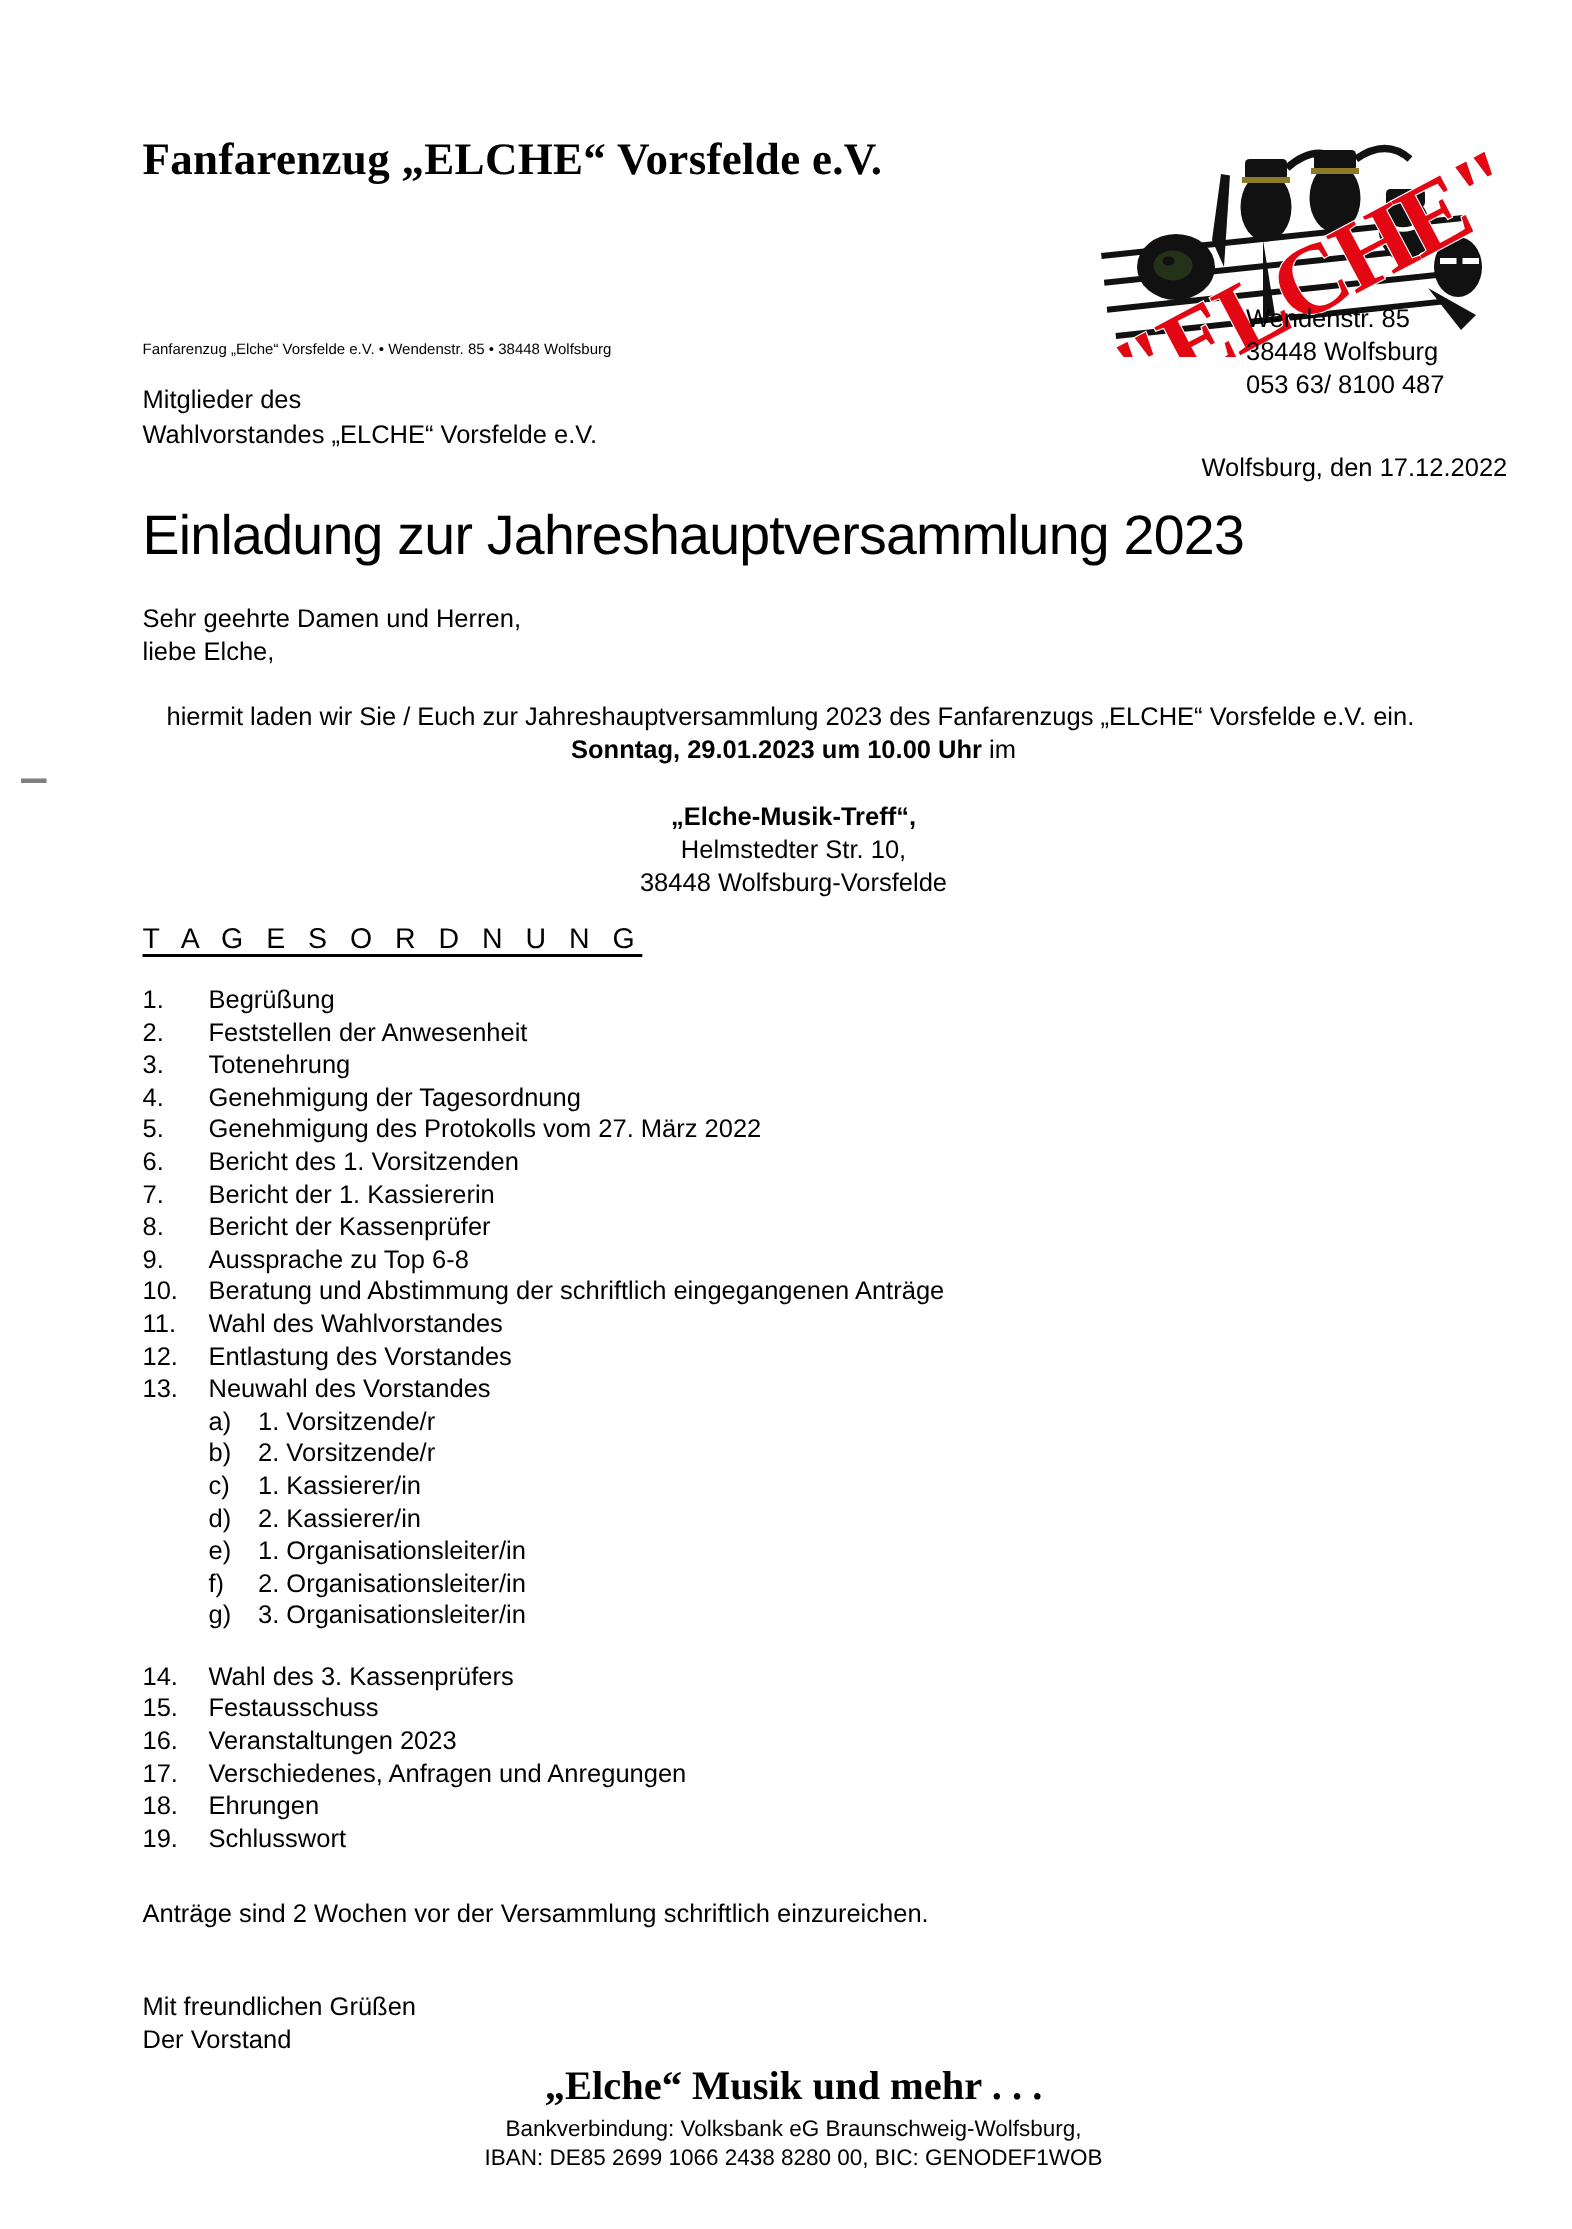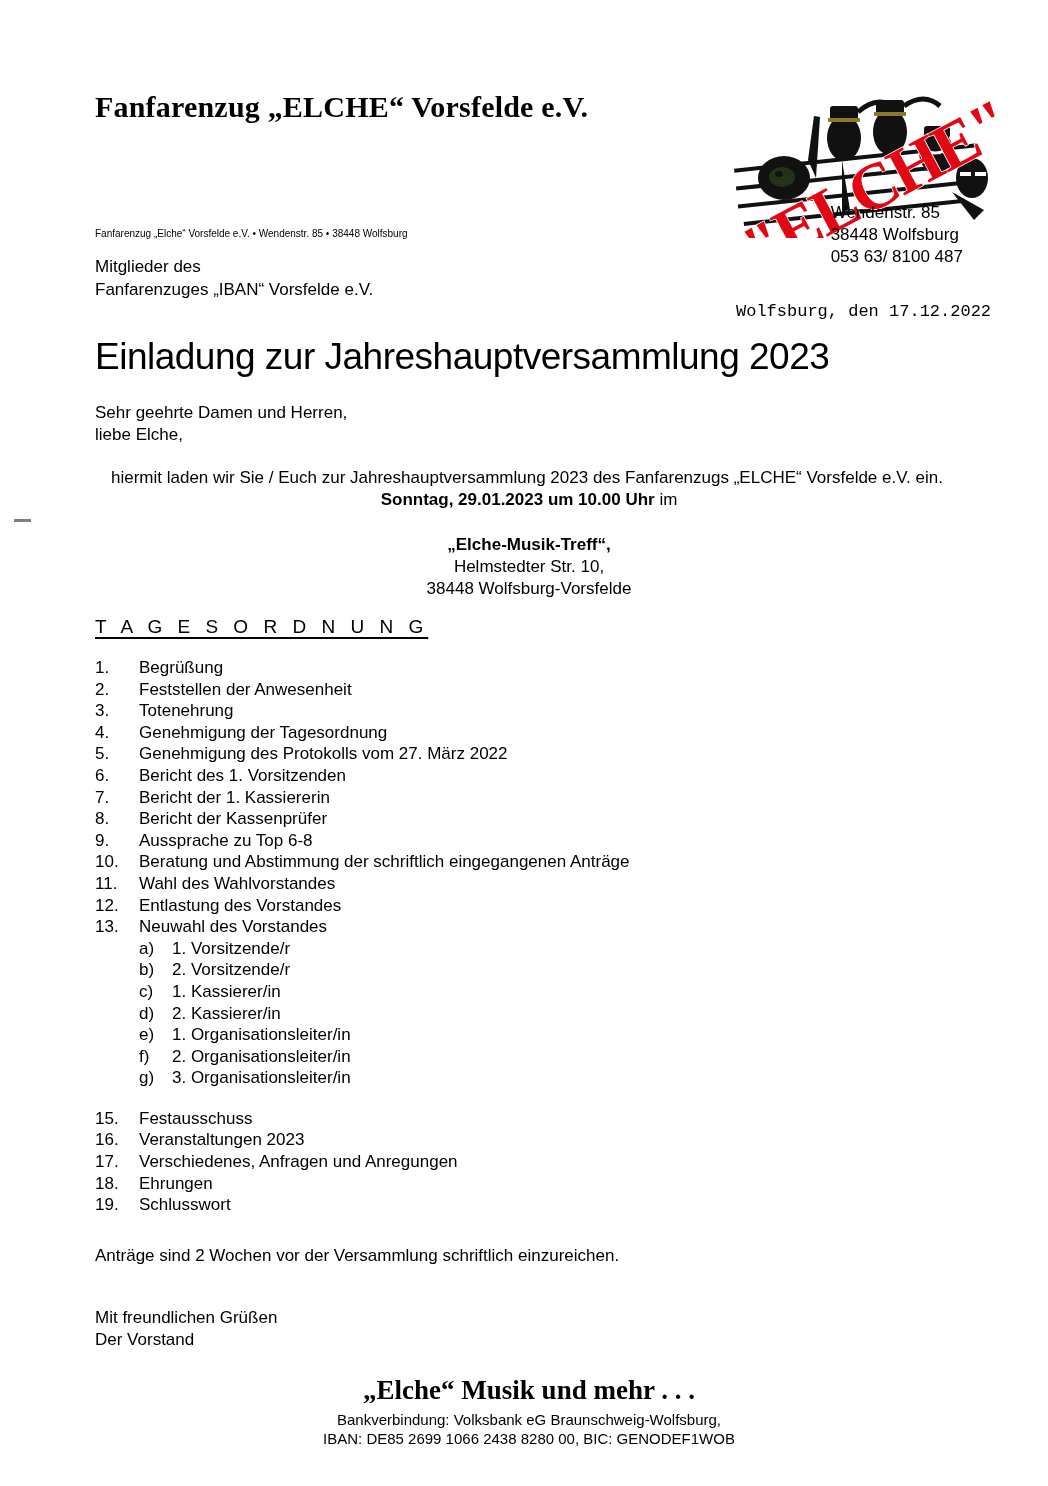--- a/index.html
+++ b/index.html
@@ -36,21 +36,21 @@
   }
   .logo svg { width: 100%; height: 100%; display: block; }
   .addr-block {
     position: absolute;
     right: 85px; top: 202px;
     text-align: left;
     line-height: 22px;
   }
   .date-line {
     position: absolute;
-    left: 736px; top: 301px; font-family: Liberation Mono, monospace;
+    left: 801px; top: 301px;
   }
   .sender-line {
     position: absolute;
     left: 95px; top: 227px;
     font-size: 10px;
     line-height: 14px;
   }
   .recipient {
     position: absolute;
     left: 95px; top: 255px;
@@ -166,21 +166,21 @@
     <div>38448 Wolfsburg</div>
     <div>053 63/ 8100 487</div>
   </div>
 
   <div class="date-line">Wolfsburg, den 17.12.2022</div>
 
   <div class="sender-line">Fanfarenzug „Elche“ Vorsfelde e.V. • Wendenstr. 85 • 38448 Wolfsburg</div>
 
   <div class="recipient">
     <div>Mitglieder des</div>
-    <div>Fanfarenzuges „IBAN“ Vorsfelde e.V.</div>
+    <div>Wahlvorstandes „ELCHE“ Vorsfelde e.V.</div>
   </div>
 
   <div class="fold-mark"></div>
 
   <div class="main">
     <h1 class="subject">Einladung zur Jahreshauptversammlung 2023</h1>
 
     <div class="salutation">
       <p>Sehr geehrte Damen und Herren,</p>
       <p>liebe Elche,</p>
@@ -274,20 +274,24 @@
         </div>
       <div class="row sub">
           <span class="l">f)</span>
           <span class="t">2. Organisationsleiter/in</span>
         </div>
       <div class="row sub gap-after">
           <span class="l">g)</span>
           <span class="t">3. Organisationsleiter/in</span>
         </div>
 
+      <div class="row">
+          <span class="n">14.</span>
+          <span class="t">Wahl des 3. Kassenprüfers</span>
+        </div>
       <div class="row">
           <span class="n">15.</span>
           <span class="t">Festausschuss</span>
         </div>
       <div class="row">
           <span class="n">16.</span>
           <span class="t">Veranstaltungen 2023</span>
         </div>
       <div class="row">
           <span class="n">17.</span>

